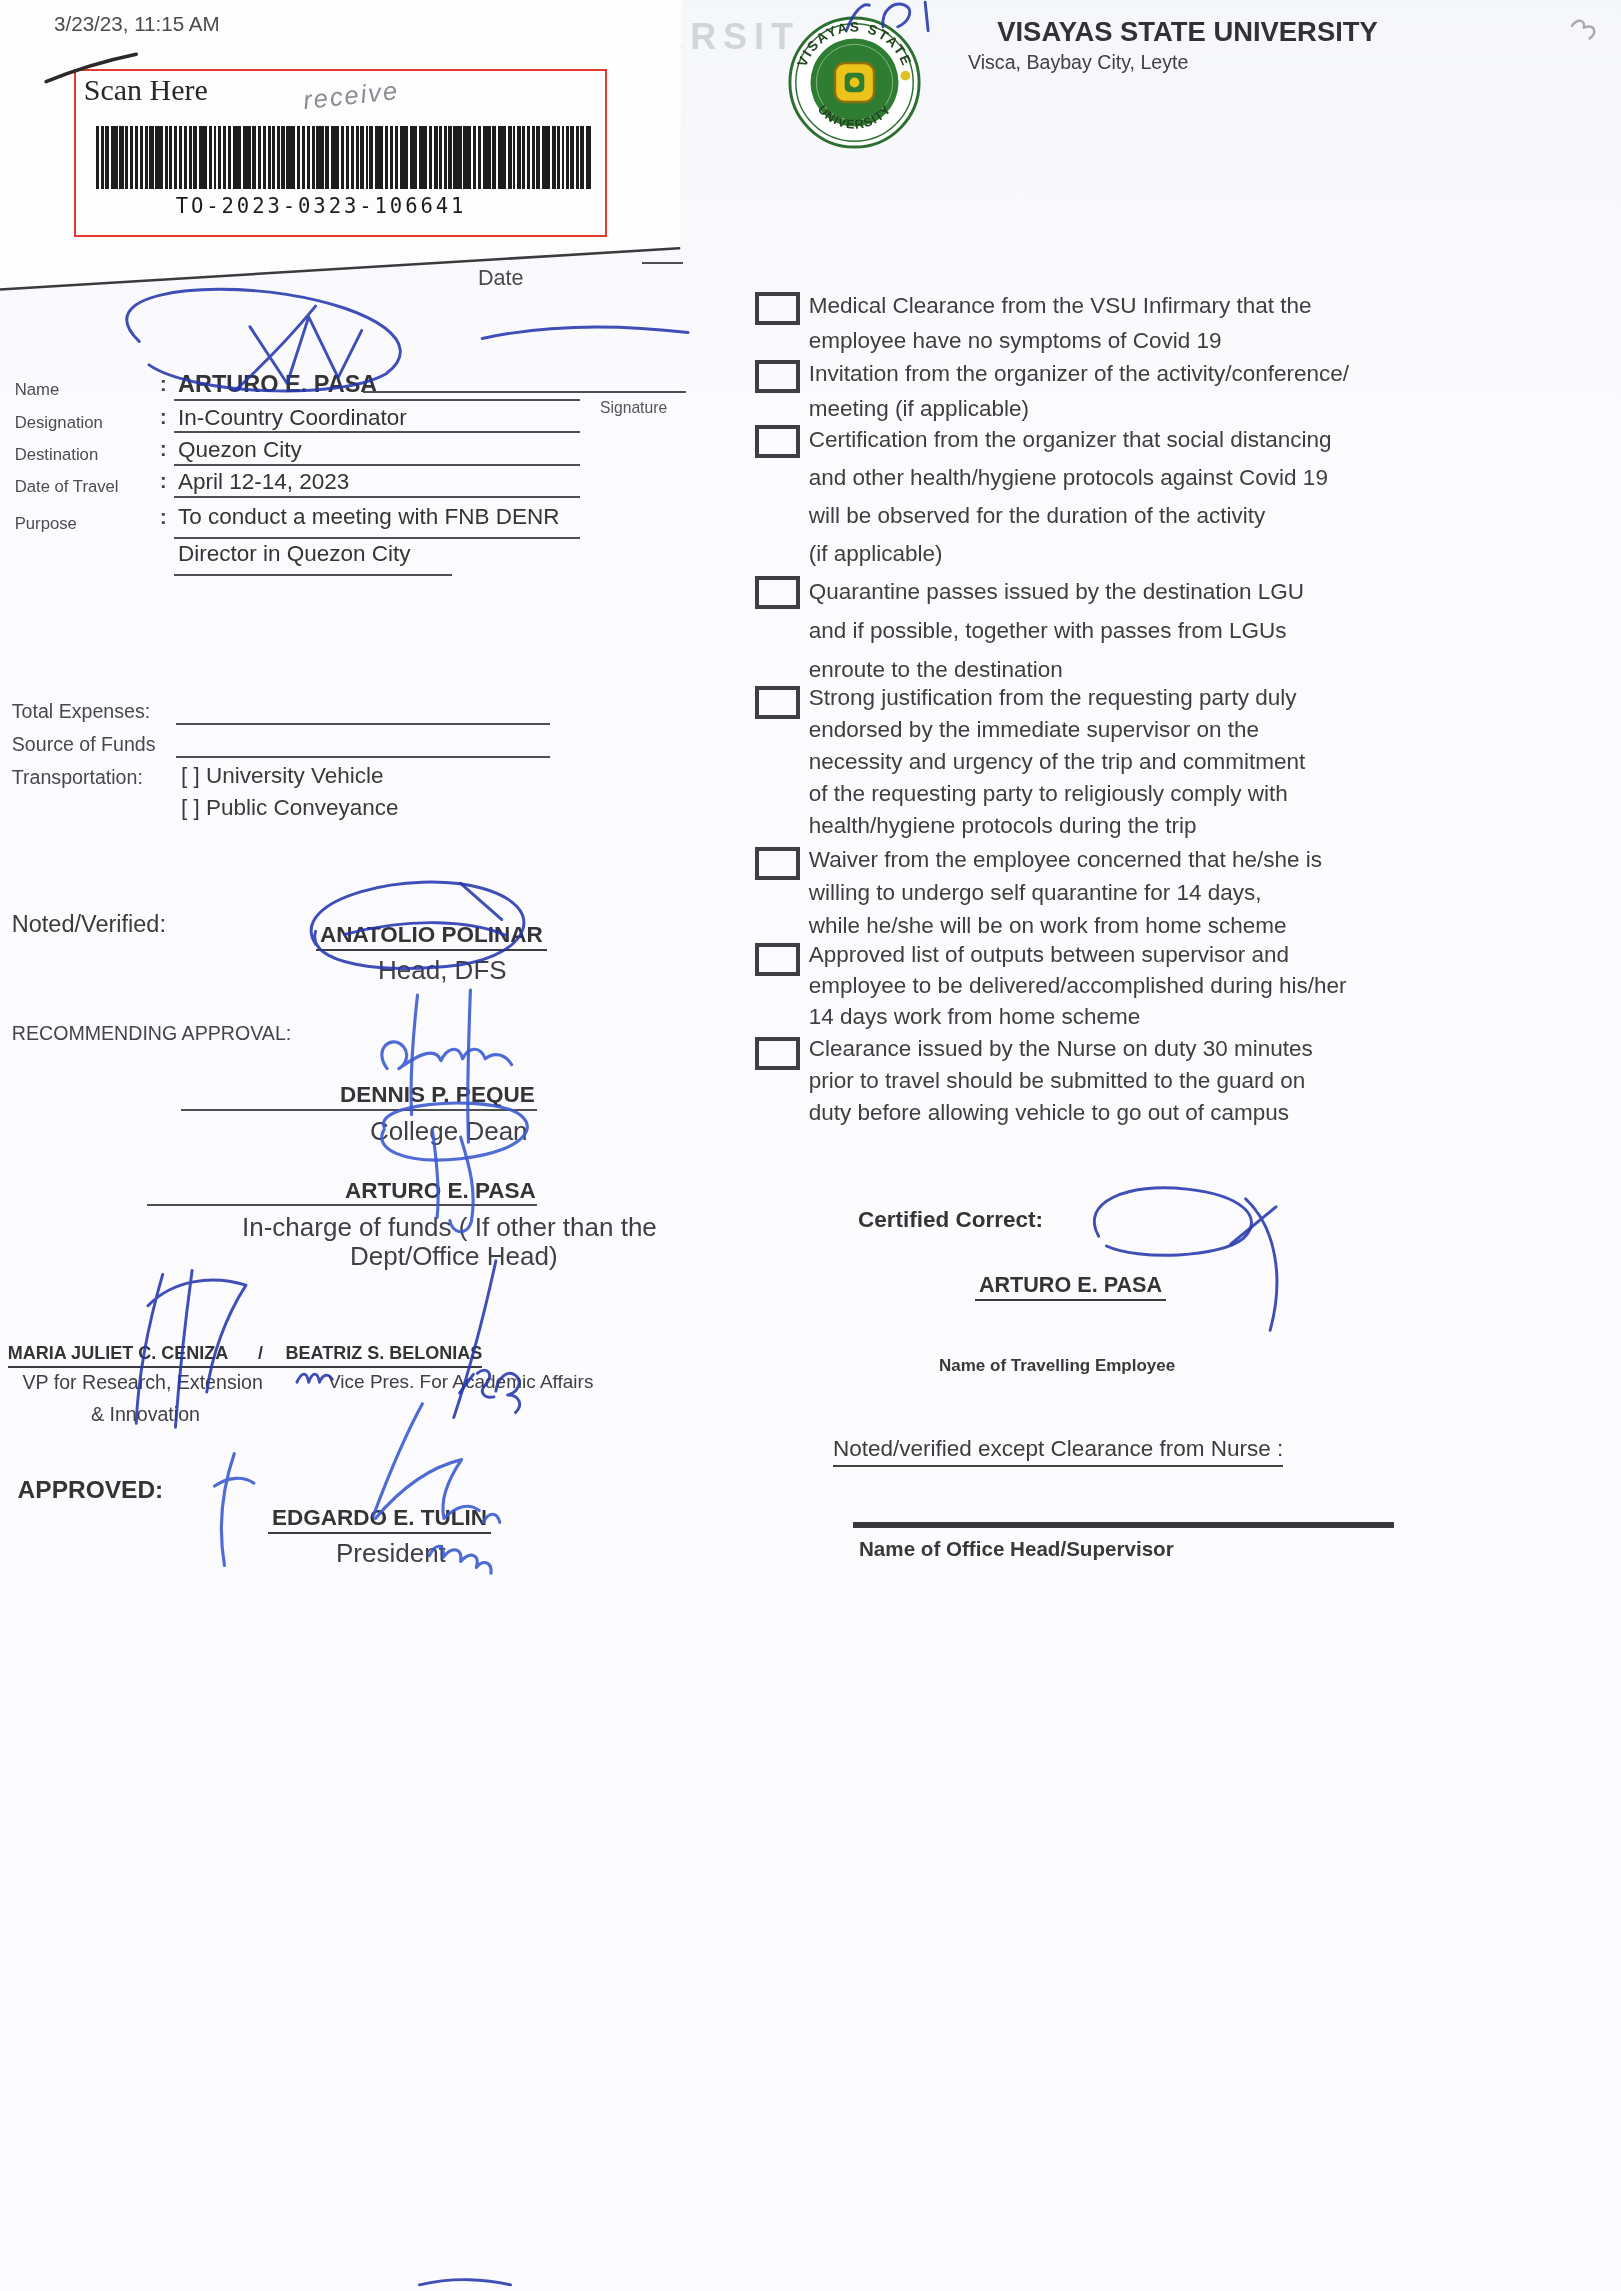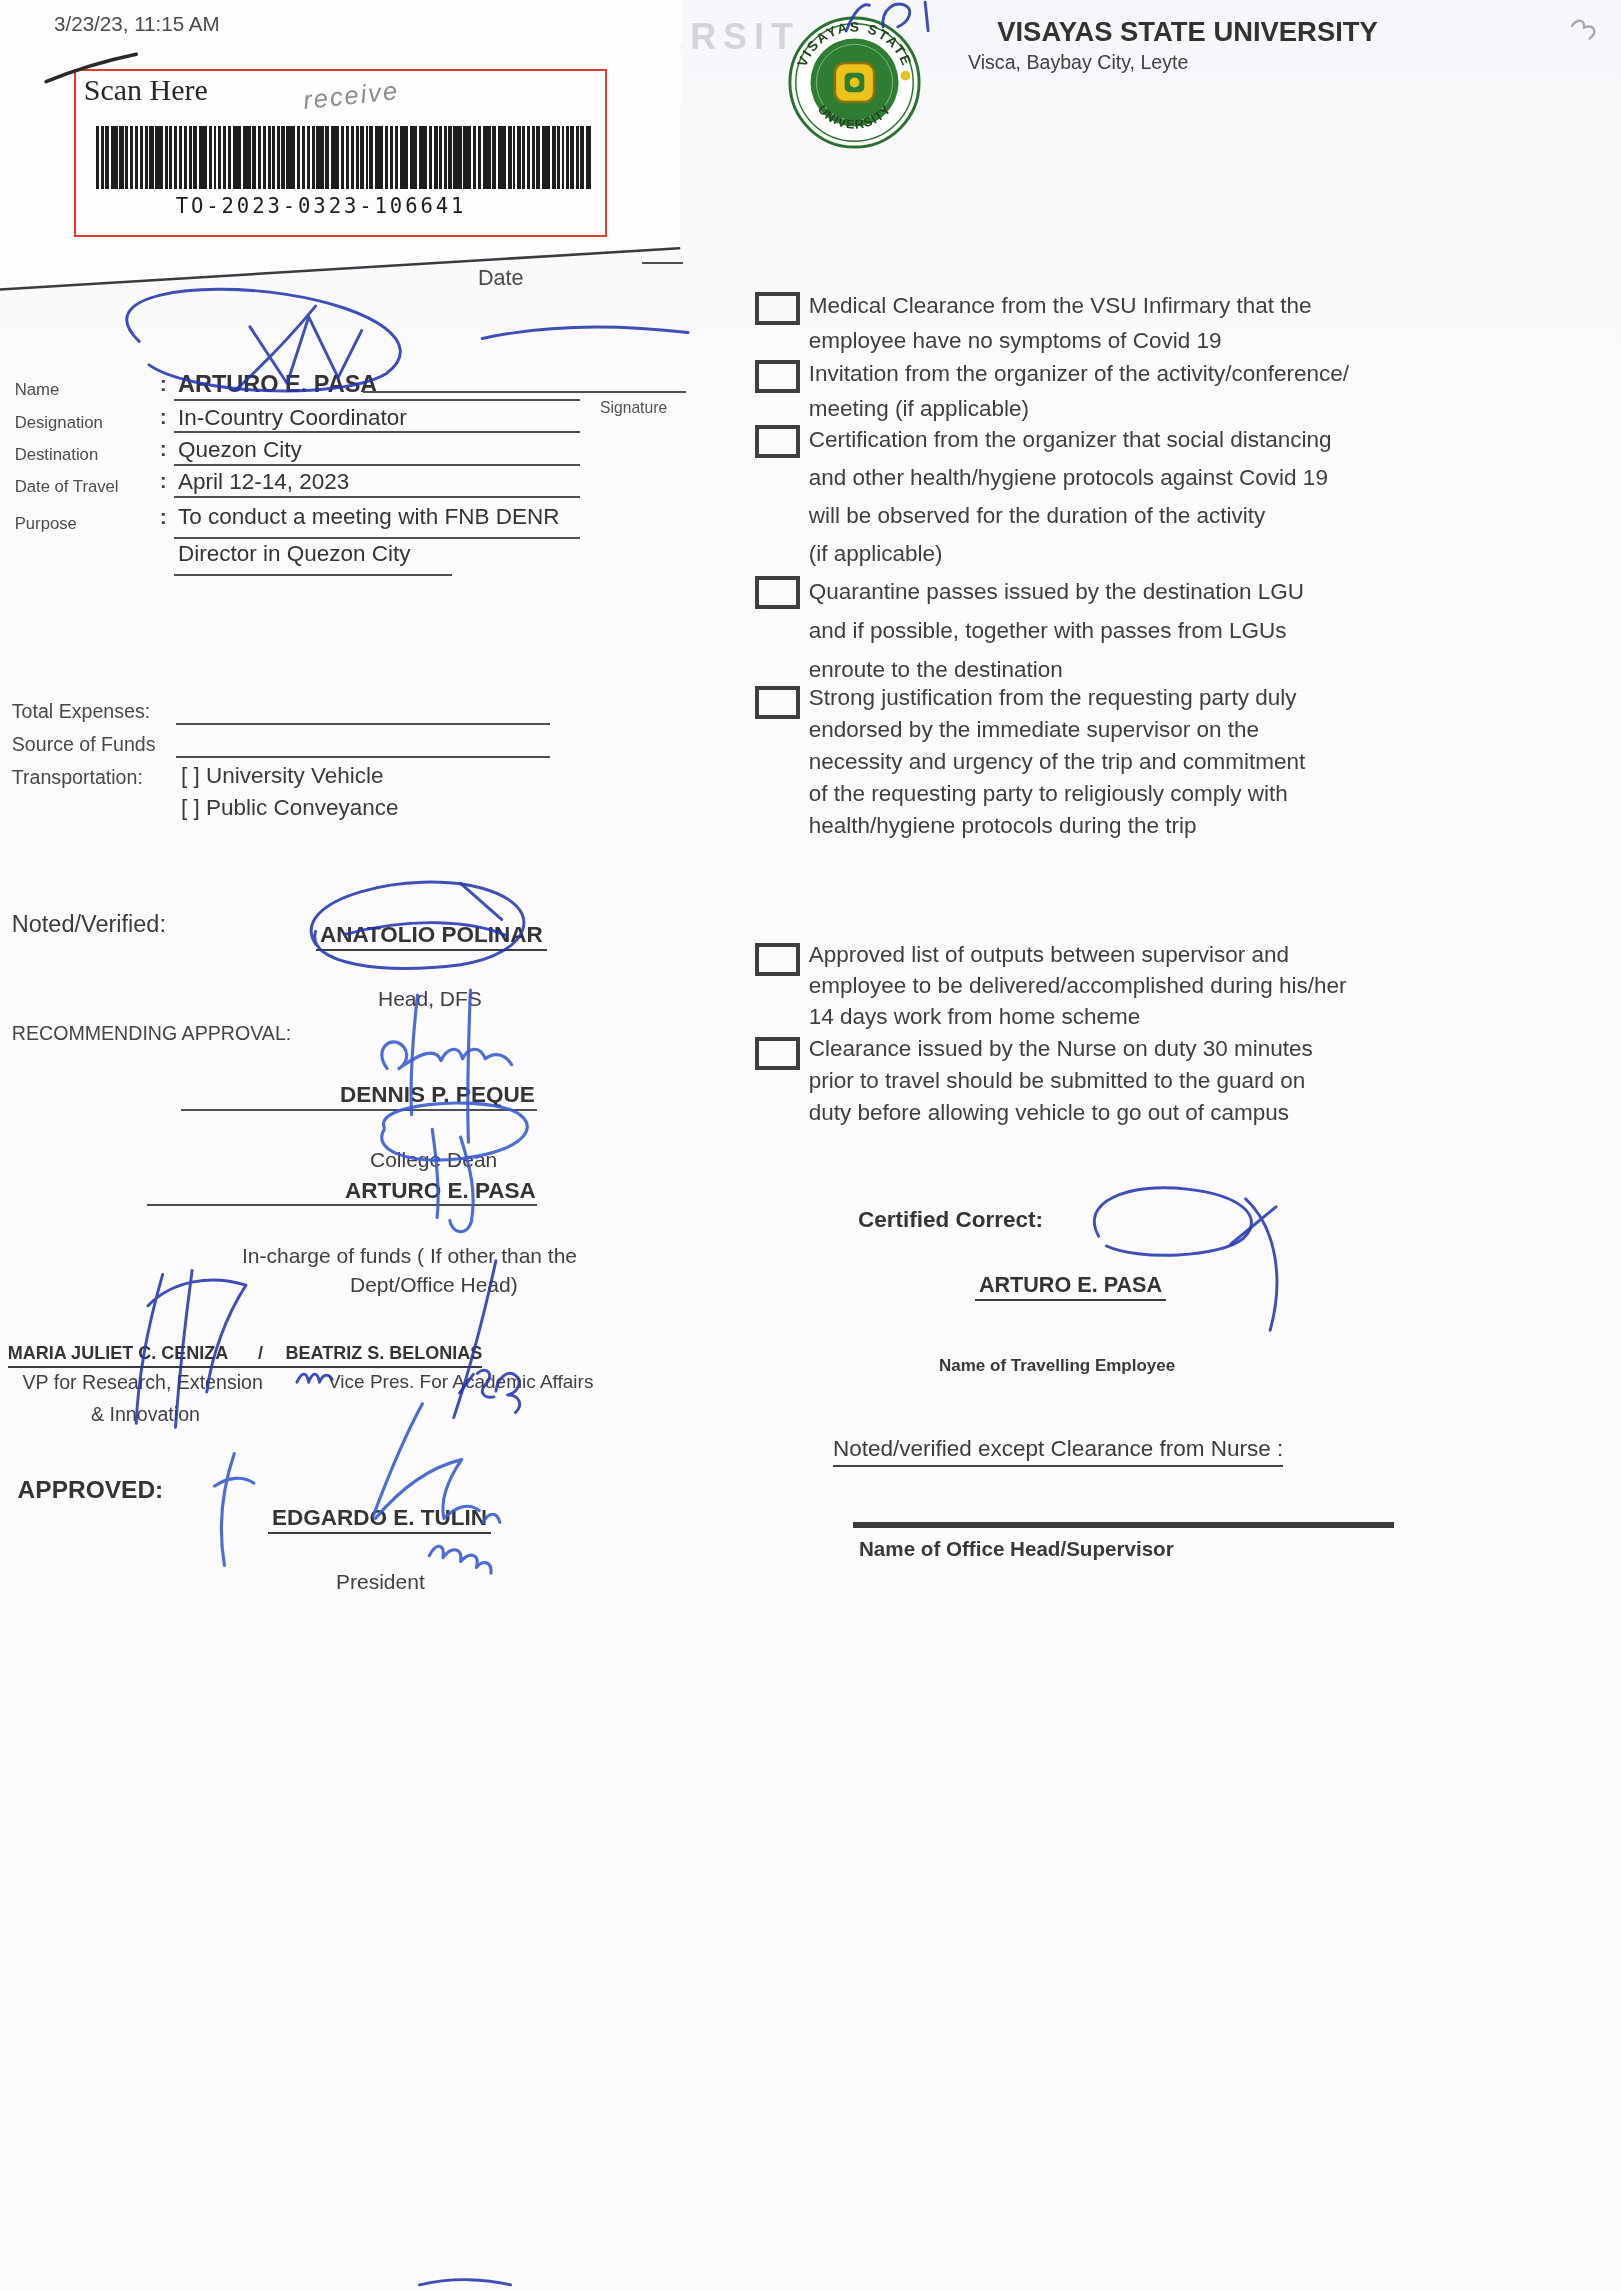--- a/index.html
+++ b/index.html
@@ -46,21 +46,21 @@
   
   .f-label{position:absolute;left:14.7px;font-size:16.7px;color:#4c4c50;}
   .f-colon{position:absolute;left:160px;font-size:19.6px;font-weight:bold;color:#3c3c3e;}
   .f-value{position:absolute;left:178px;font-size:22.5px;color:#343436;white-space:nowrap;}
   .bold{font-weight:bold;}
   .sig-label{left:600px;top:399px;font-size:15.7px;color:#545458;}
   .small-cap{font-size:19.6px;color:#48484c;}
   .opt{position:absolute;left:181px;font-size:22.5px;color:#3a3a3c;}
   .sec-head{font-size:23.5px;color:#3b3b3d;margin-top:23px;}
   .name-u{font-weight:bold;font-size:22.5px;color:#343436;border-bottom:2.5px solid #3c3c3e;padding:0 3.9px 1px 3.9px;}
-  .cap{font-size:21px;color:#404044;margin-top:32px;}
+  .cap{font-size:26px;color:#404044;}
   .names-row{left:7.8px;top:1343px;font-size:18px;font-weight:bold;color:#343436;
              border-bottom:2.5px solid #3c3c3e;padding-bottom:2px;white-space:nowrap;}
   .underlined{border-bottom:2px solid #444;padding-bottom:2.9px;}
   svg.ink{position:absolute;left:0;top:0;pointer-events:none;}
   svg.ink path{fill:none;stroke-linecap:round;stroke-linejoin:round;}
   .pen{stroke:#2536ad;stroke-width:3;opacity:.88;}
   .pen2{stroke:#3c5bd0;stroke-width:3.2;opacity:.9;}
   .darkpen{stroke:#2a2a2c;stroke-width:3.6;}
   .graypen{stroke:#a9a9b0;stroke-width:2.4;}
 </style>
@@ -200,20 +200,26 @@
 enroute to the destination</div>
   </div>
   <div class="chk-item" style="top:682px">
     <span class="chk-box"></span>
     <div class="chk-text">Strong justification from the requesting party duly
 endorsed by the immediate supervisor on the
 necessity and urgency of the trip and commitment
 of the requesting party to religiously comply with
 health/hygiene protocols during the trip</div>
   </div>
+  <div class="chk-item lh34" style="top:843px">
+    <span class="chk-box"></span>
+    <div class="chk-text">Waiver from the employee concerned that he/she is
+willing to undergo self quarantine for 14 days,
+while he/she will be on work from home scheme</div>
+  </div>
   <div class="chk-item lh32" style="top:939px">
     <span class="chk-box"></span>
     <div class="chk-text">Approved list of outputs between supervisor and
 employee to be delivered/accomplished during his/her
 14 days work from home scheme</div>
   </div>
   <div class="chk-item" style="top:1033px">
     <span class="chk-box"></span>
     <div class="chk-text">Clearance issued by the Nurse on duty 30 minutes
 prior to travel should be submitted to the guard on

